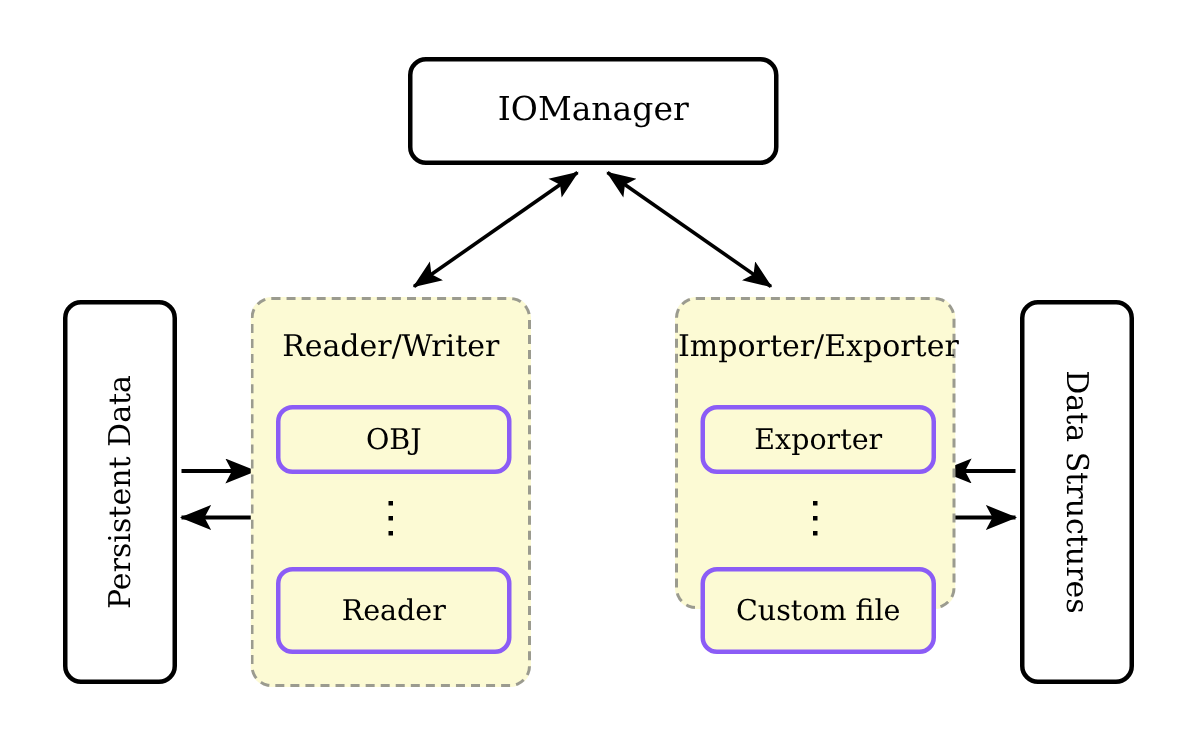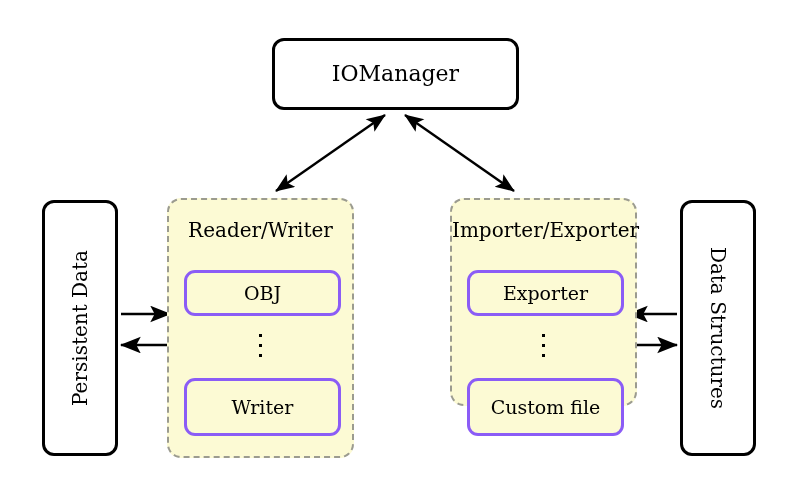--- a/index.html
+++ b/index.html
@@ -192,21 +192,21 @@
     </div>
 
     <div class="vdots">
       <i></i>
         <i></i>
         <i></i>
     </div>
 
     <div class="member two-line bottom">
       <span>
-        <span>Writer</span><br>
+        <span>Reader</span><br>
       </span>
     </div>
   </div>
 
   <div class="group" id="importer-exporter-group">
     <div class="group-title">Importer/Exporter</div>
 
     <div class="member one-line top">
       <span>Exporter</span>
     </div>

